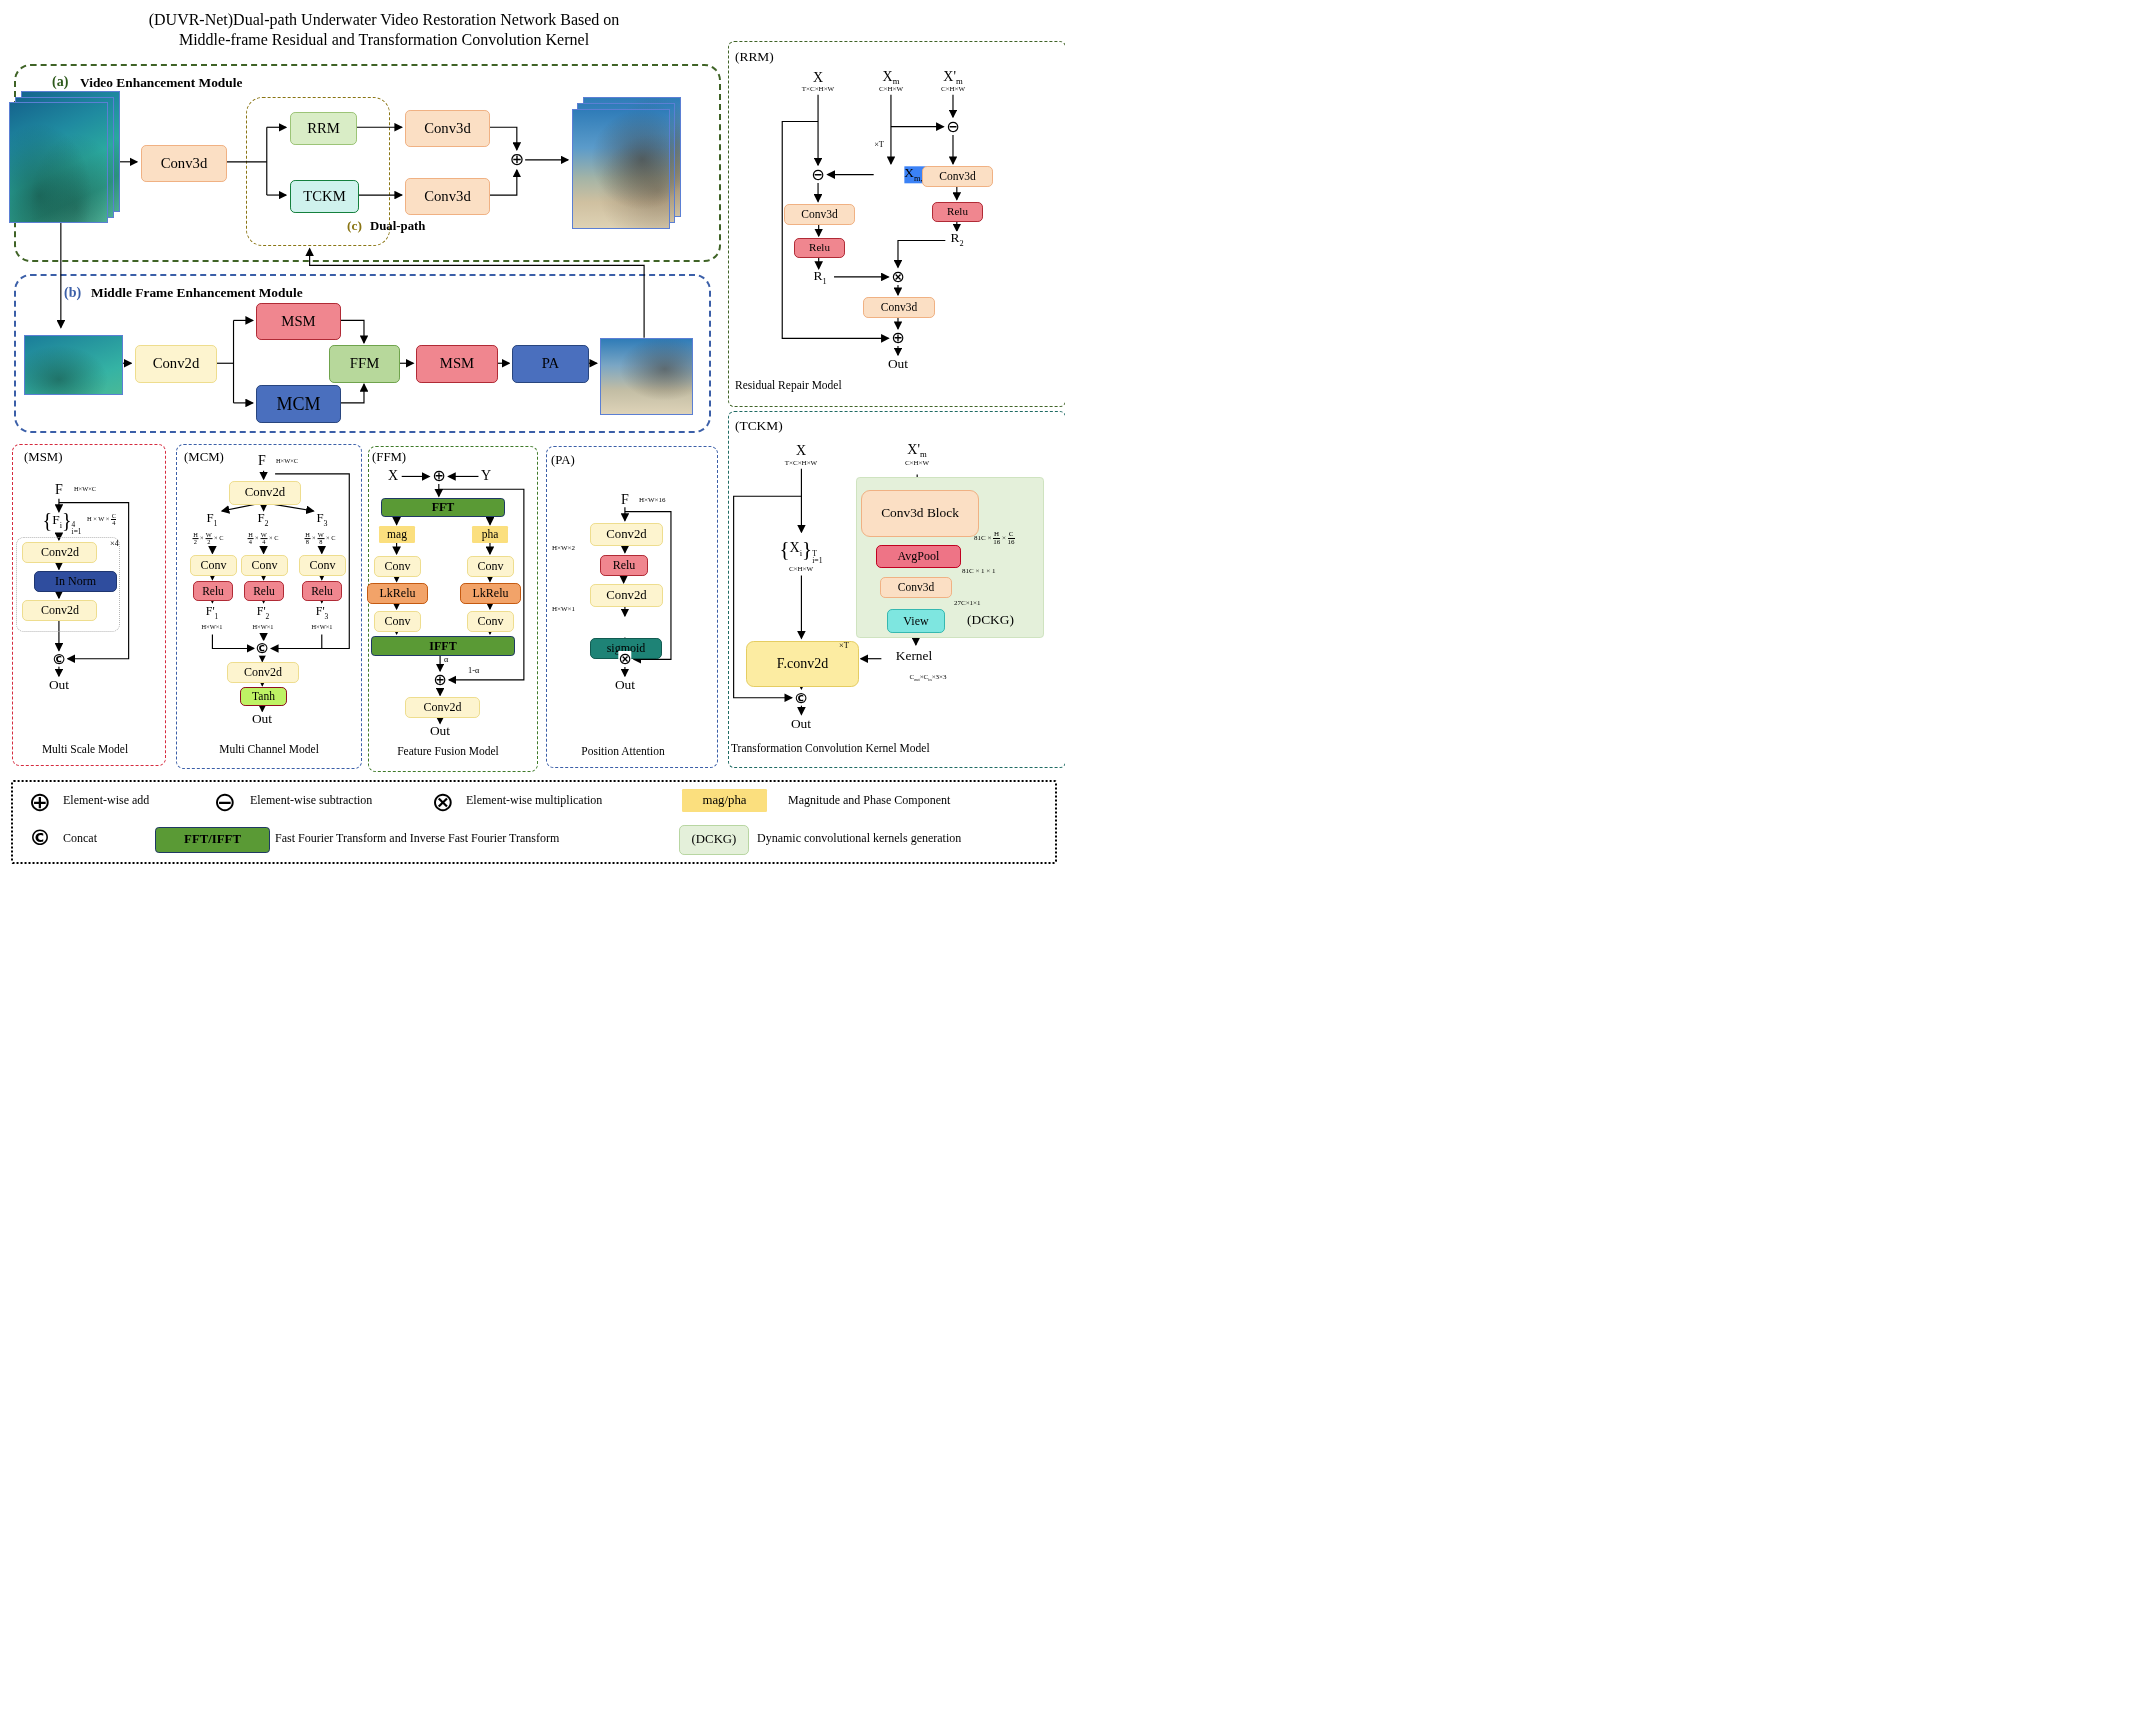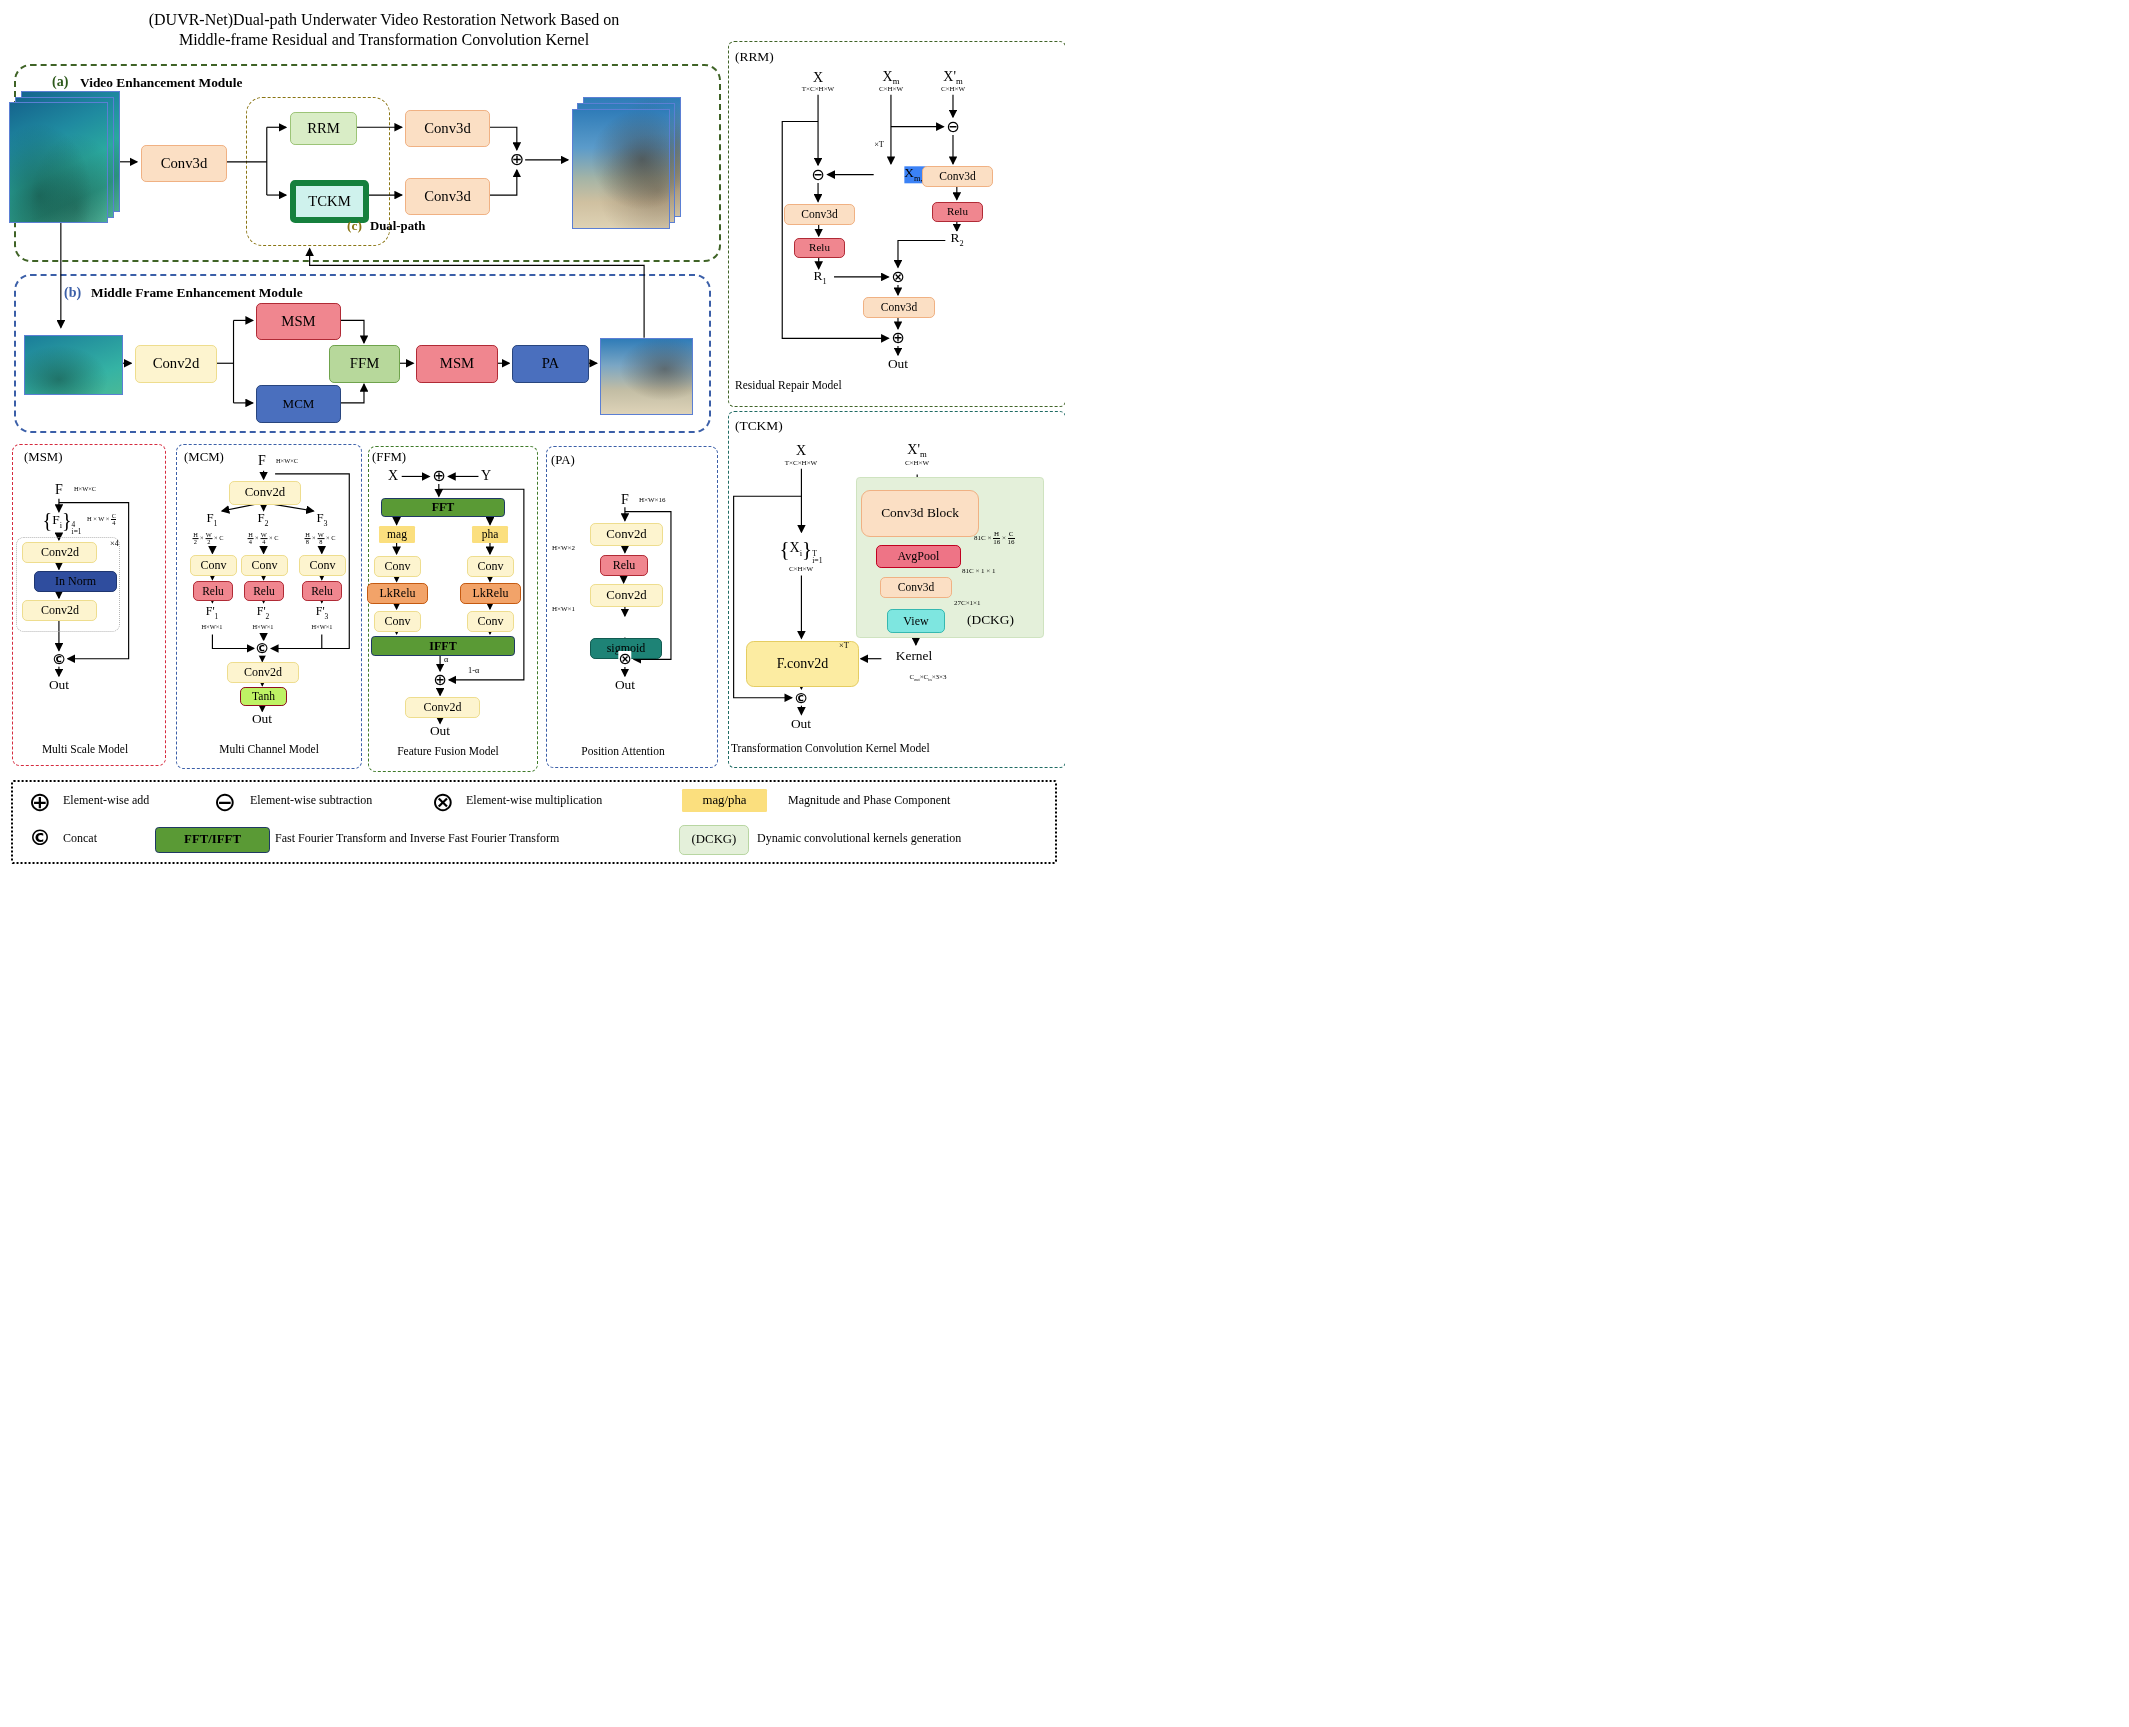--- a/index.html
+++ b/index.html
@@ -23,21 +23,21 @@
   .ss{display:inline-flex;flex-direction:column;line-height:1;font-size:0.55em;
       vertical-align:-0.35em;text-align:left;}
   .setbrace{font-size:1.5em;vertical-align:-0.15em;}
   sub{font-size:0.62em;}
   .dim{font-family:"Liberation Serif",serif;}
   
   .c-peach{background:#fbdfc4;border:1px solid #f0b183;}
   .c-yellow{background:#fdf4cf;border:1px solid #eedd8e;}
   .c-yellowhl{background:#fbdf7e;border:none;border-radius:1.3px;}
   .c-green{background:#d9edc6;border:1px solid #9cc477;}
-  .c-cyan{background:#cff2ed;border:6px solid #15803d;}
+  .c-cyan{background:#cff2ed;border:1px solid #15803d;}
   .c-red{background:#f0868f;border:1.3px solid #b02a35;}
   .c-blue{background:#4a6fbe;border:1.3px solid #28457e;}
   .c-ffm{background:#b7d89b;border:1.3px solid #6fa34c;}
   .c-innorm{background:#2f4d9e;border:1px solid #1e3570;}
   .c-tanh{background:#bef264;border:1px solid #8f1020;}
   .c-fft{background:#5a9a35;border:1.3px solid #1f3864;border-radius:3.8px;}
   .c-orange{background:#f2a369;border:1px solid #c55a11;}
   .c-teal{background:#1e8376;border:1px solid #115a50;margin-top:20px;}
   .c-pinkred{background:#ee7486;border:1.3px solid #c00020;}
   .c-view{background:#7ee6e0;border:1px solid #35b8b0;}
@@ -224,21 +224,21 @@
   <div class="frame sea-out" style="left:583px;top:97px;width:96px;height:118px;"></div>
   <div class="frame sea-out" style="left:577px;top:103px;width:96px;height:118px;"></div>
   <div class="frame sea-out" style="left:572px;top:109px;width:96px;height:118px;"></div>
 
   <span class="t bold" style="left:64px;top:286px;font-size:14px;color:#3b5fa8;">(b)</span>
   <span class="t bold" style="left:91px;top:286px;font-size:13.4px;">Middle Frame Enhancement Module</span>
 
   <div class="frame sea-in2" style="left:24px;top:335px;width:97px;height:58px;"></div>
   <div class="blk c-yellow" style="left:135px;top:345px;width:80px;height:36px;font-size:14.7px;">Conv2d</div>
   <div class="blk c-red" style="left:256px;top:303px;width:83px;height:35px;font-size:14.7px;">MSM</div>
-  <div class="blk c-blue" style="left:256px;top:385px;width:83px;height:36px;font-size:13px;">MCM</div>
+  <div class="blk c-blue" style="left:256px;top:385px;width:83px;height:36px;font-size:18px;">MCM</div>
   <div class="blk c-ffm" style="left:329px;top:345px;width:69px;height:36px;font-size:14.7px;">FFM</div>
   <div class="blk c-red" style="left:416px;top:345px;width:80px;height:36px;font-size:14.7px;">MSM</div>
   <div class="blk c-blue" style="left:512px;top:345px;width:75px;height:36px;font-size:14.7px;">PA</div>
   <div class="frame sea-out2" style="left:600px;top:338px;width:91px;height:75px;"></div>
 
   <span class="t" style="left:735px;top:50px;font-size:13.4px;">(RRM)</span>
   <span class="t ctr" style="left:818px;top:78px;font-size:14px;">X</span>
   <span class="t ctr dim" style="left:818px;top:90px;font-size:7px;">T×C×H×W</span>
   <span class="t ctr" style="left:891px;top:78px;font-size:14px;"><span>X</span><sub>m</sub></span>
   <span class="t ctr dim" style="left:891px;top:90px;font-size:7px;">C×H×W</span>

